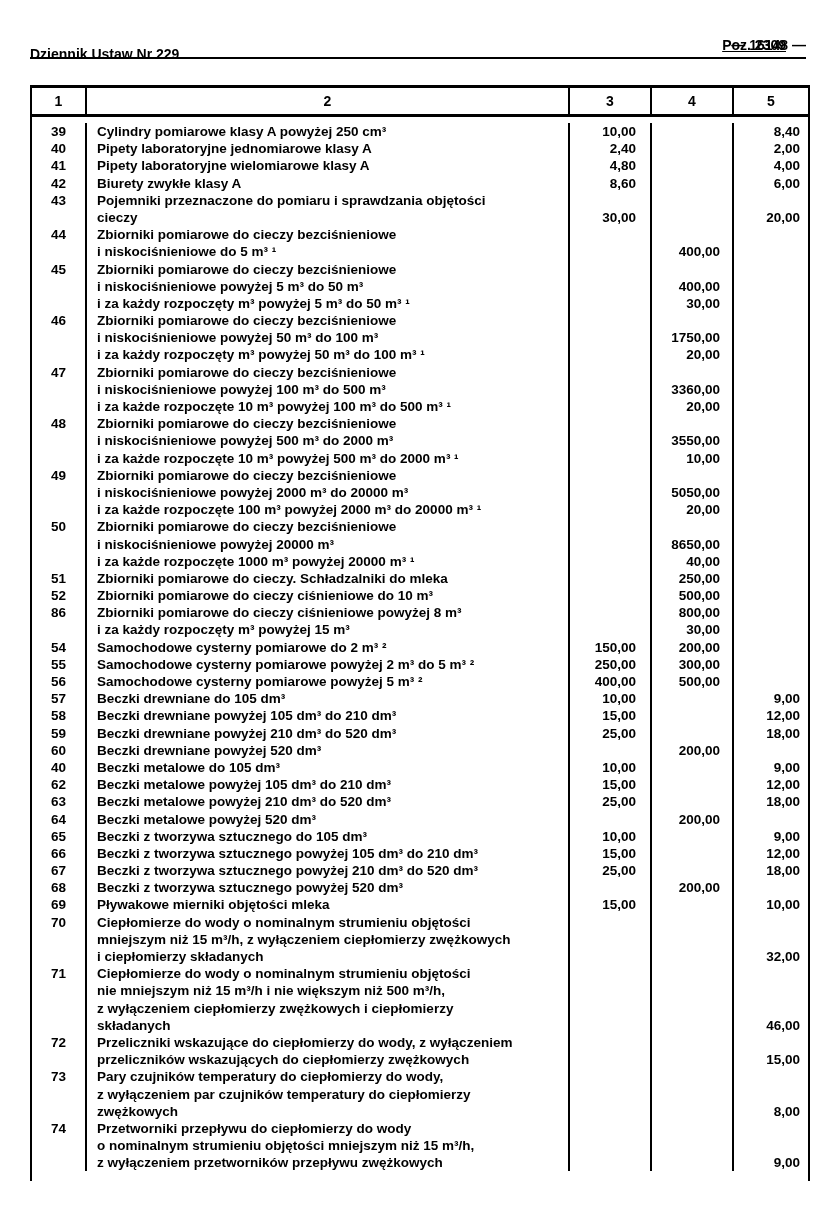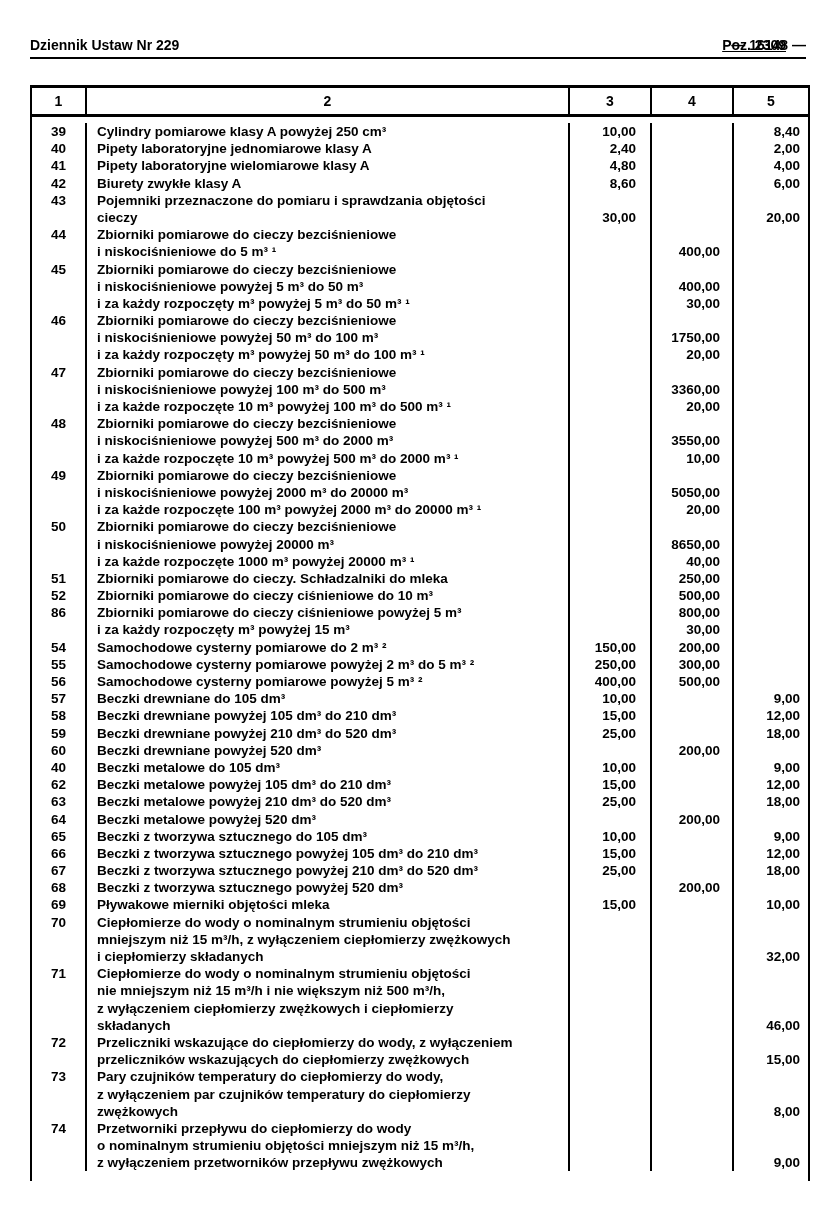--- a/index.html
+++ b/index.html
@@ -19,21 +19,21 @@
   }
   .running-head {
     position: absolute;
     top: 36px;
     left: 30px;
     width: 776px;
     height: 18px;
     font-size: 14px;
     line-height: 18px;
   }
-  .running-head .rh-left   { position: absolute; left: 0; top: 0; }
+  .running-head .rh-left   { position: absolute; left: 0; top: 9px; }
   .running-head .rh-center { position: absolute; left: 0; right: 0; top: 0; text-align: right; }
   .running-head .rh-right  { position: absolute; right: 20px; top: 0; text-decoration: underline; }
   .head-rule {
     position: absolute;
     top: 57px;
     left: 30px;
     width: 776px;
     height: 2px;
     background: #000;
   }
@@ -293,21 +293,21 @@
         </div>
         <div class="line">
           <div class="cell c1">52</div>
           <div class="cell c2">Zbiorniki pomiarowe do cieczy ciśnieniowe do 10 m³</div>
           <div class="cell c3"></div>
           <div class="cell c4">500,00</div>
           <div class="cell c5"></div>
         </div>
         <div class="line">
           <div class="cell c1">86</div>
-          <div class="cell c2">Zbiorniki pomiarowe do cieczy ciśnieniowe powyżej 5 m³</div>
+          <div class="cell c2">Zbiorniki pomiarowe do cieczy ciśnieniowe powyżej 8 m³</div>
           <div class="cell c3"></div>
           <div class="cell c4">800,00</div>
           <div class="cell c5"></div>
         </div>
         <div class="line">
           <div class="cell c1"></div>
           <div class="cell c2">i za każdy rozpoczęty m³ powyżej 15 m³</div>
           <div class="cell c3"></div>
           <div class="cell c4">30,00</div>
           <div class="cell c5"></div>

